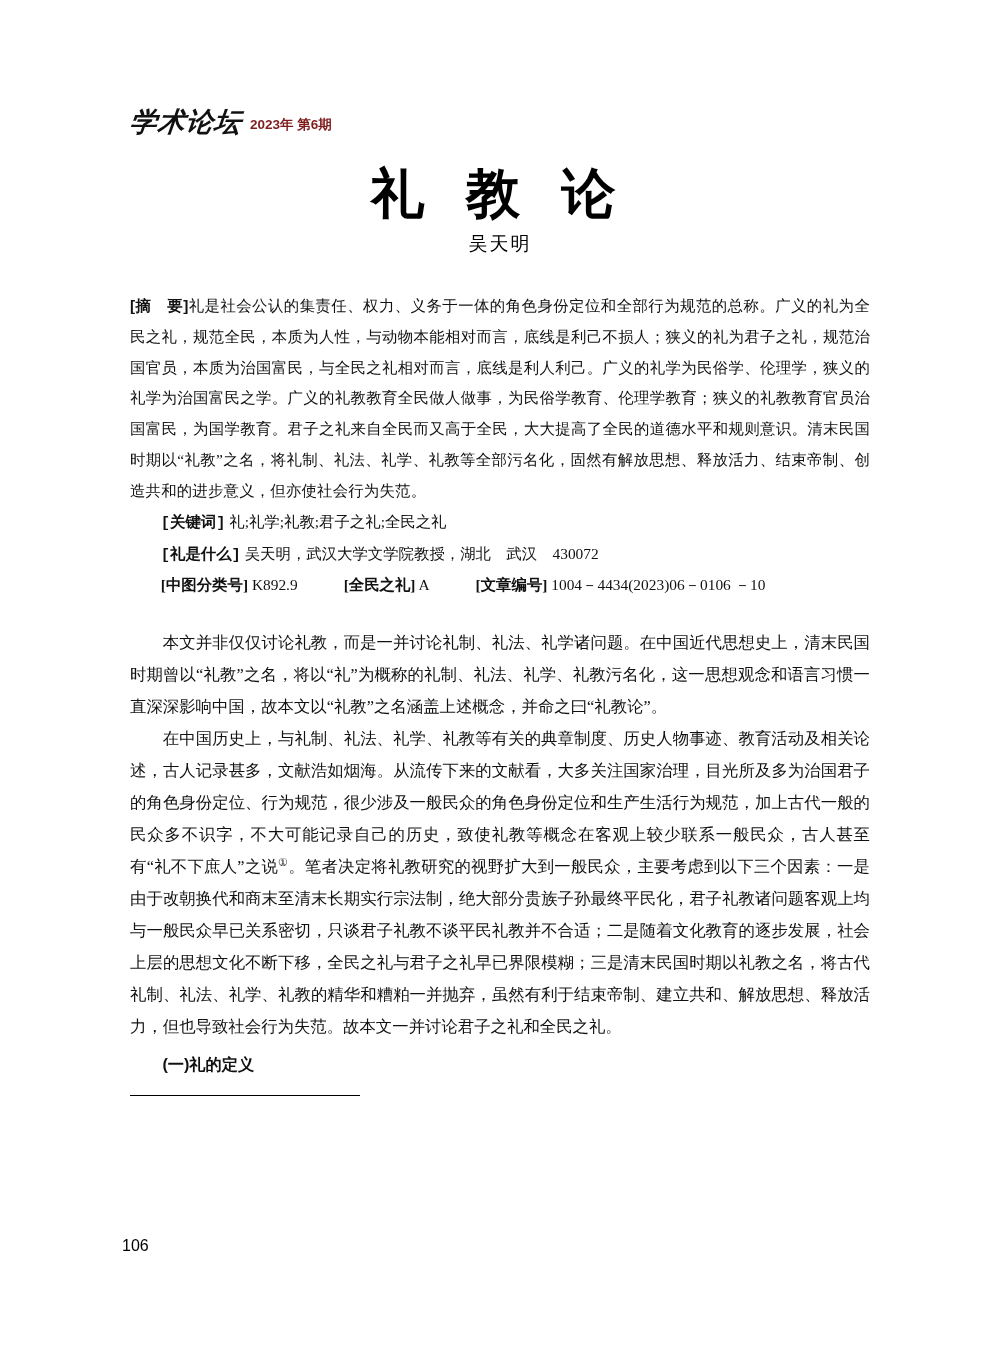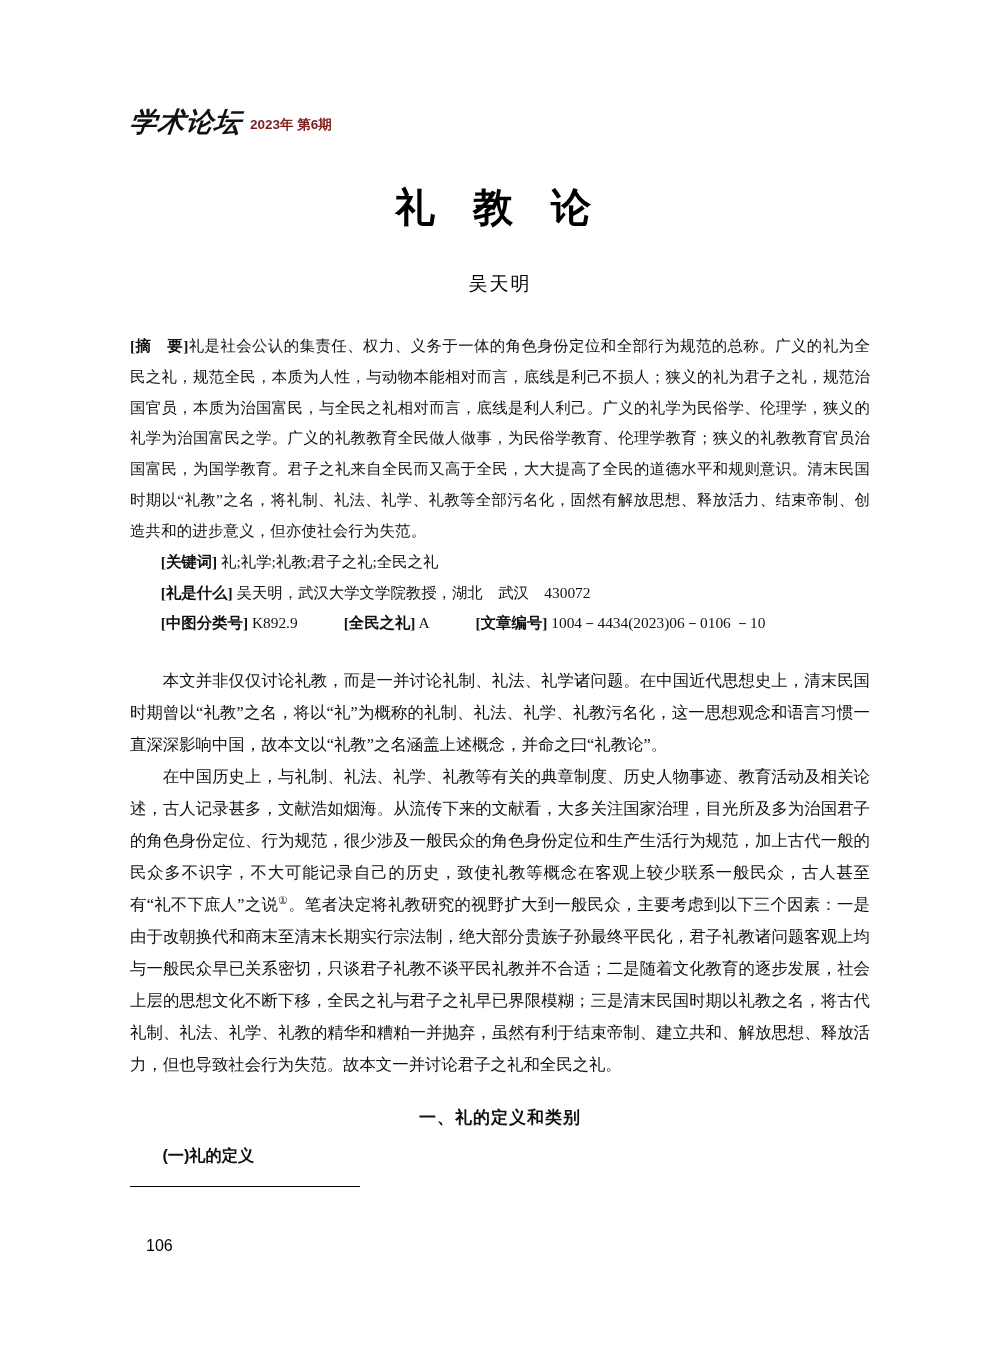--- a/index.html
+++ b/index.html
@@ -47,56 +47,55 @@
   }
   .issue-line {
     font-family: "Liberation Sans", sans-serif;
     font-size: 13.5px;
     font-weight: bold;
     color: #7f1d1d;
     padding-bottom: 2px;
   }
   
   .title {
-    margin-top: 44px;
+    margin-top: 22px;
     text-align: center;
     font-family: "Liberation Serif", serif;
-    font-size: 40px;
+    font-size: 54px;
     font-weight: bold;
     letter-spacing: 14px;
     color: #000;
   }
   .author {
-    margin-top: 36px;
     text-align: center;
     font-family: "Liberation Sans", sans-serif;
     font-size: 19px;
     color: #000;
     letter-spacing: 2px;
   }
   
   .abstract {
     margin-top: 34px;
     font-size: 15.4px;
     line-height: 2.0;
     text-align: justify;
     text-justify: inter-ideograph;
     letter-spacing: 0.2px;
   }
   .abstract .lead {
-    font-family: Liberation Serif, serif;
+    font-family: Liberation Sans, sans-serif;
     font-weight: bold;
   }
   .meta-line {
     font-size: 15.4px;
     line-height: 2.0;
     text-indent: 2em;
   }
   .meta-line b {
-    font-family: Liberation Serif, serif;
+    font-family: Liberation Mono, monospace;
     font-weight: bold;
   }
   .meta-row {
     font-size: 15.4px;
     line-height: 2.0;
     text-indent: 2em;
     white-space: nowrap;
   }
   .meta-row .gapA { display: inline-block; width: 46px; }
   .meta-row .gapB { display: inline-block; width: 46px; }
@@ -141,21 +140,21 @@
   }
   .footnote {
     margin-top: 7px;
     font-size: 12.6px;
     line-height: 1.6;
     text-indent: 2em;
     color: #111;
   }
   .page-number {
     position: absolute;
-    left: 146px;
+    left: 122px;
     top: 1237px;
     font-family: "Liberation Sans", sans-serif;
     font-size: 16px;
     color: #000;
   }
 </style>
 </head>
 <body>
 
 <div class="page">
@@ -183,21 +182,20 @@
     </div>
 
     <div class="meta-row">
       <b>[中图分类号]</b> <span>K892.9</span><span class="gapA"></span><b>[全民之礼]</b> <span>A</span><span class="gapB"></span><b>[文章编号]</b> <span>1004－4434(2023)06－0106 －10</span>
     </div>
 
     <div class="body-text">
       <p>本文并非仅仅讨论礼教，而是一并讨论礼制、礼法、礼学诸问题。在中国近代思想史上，清末民国时期曾以“礼教”之名，将以“礼”为概称的礼制、礼法、礼学、礼教污名化，这一思想观念和语言习惯一直深深影响中国，故本文以“礼教”之名涵盖上述概念，并命之曰“礼教论”。</p>
       <p><span>在中国历史上，与礼制、礼法、礼学、礼教等有关的典章制度、历史人物事迹、教育活动及相关论述，古人记录甚多，文献浩如烟海。从流传下来的文献看，大多关注国家治理，目光所及多为治国君子的角色身份定位、行为规范，很少涉及一般民众的角色身份定位和生产生活行为规范，加上古代一般的民众多不识字，不大可能记录自己的历史，致使礼教等概念在客观上较少联系一般民众，古人甚至有“礼不下庶人”之说</span><sup class="fn">①</sup><span>。笔者决定将礼教研究的视野扩大到一般民众，主要考虑到以下三个因素：一是由于改朝换代和商末至清末长期实行宗法制，绝大部分贵族子孙最终平民化，君子礼教诸问题客观上均与一般民众早已关系密切，只谈君子礼教不谈平民礼教并不合适；二是随着文化教育的逐步发展，社会上层的思想文化不断下移，全民之礼与君子之礼早已界限模糊；三是清末民国时期以礼教之名，将古代礼制、礼法、礼学、礼教的精华和糟粕一并抛弃，虽然有利于结束帝制、建立共和、解放思想、释放活力，但也导致社会行为失范。故本文一并讨论君子之礼和全民之礼。</span></p>
 
-      <div class="section-h1">一、礼的定义和类别</div>
       <div class="section-h2">(一)礼的定义</div>
 
     </div>
 
     <div class="footnote-rule"></div>
 
   </div>
 
   <div class="page-number">106</div>
 </div>

